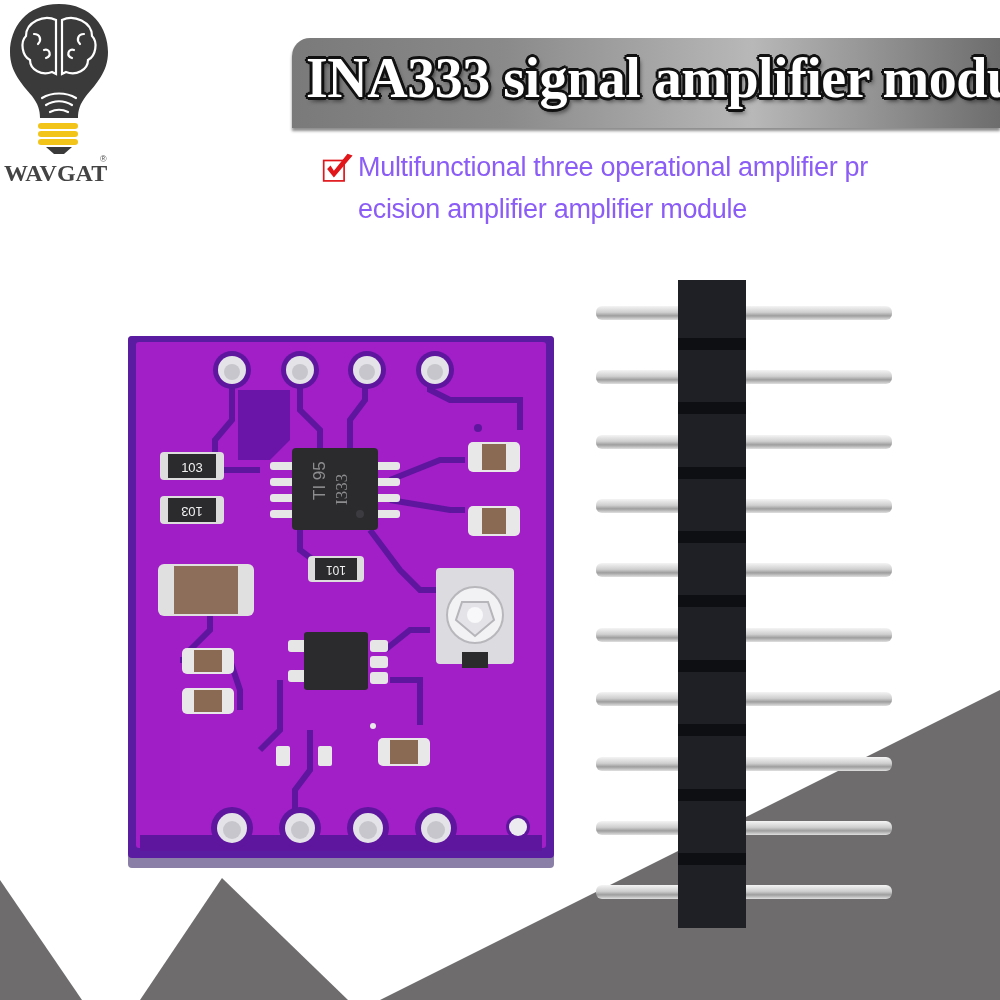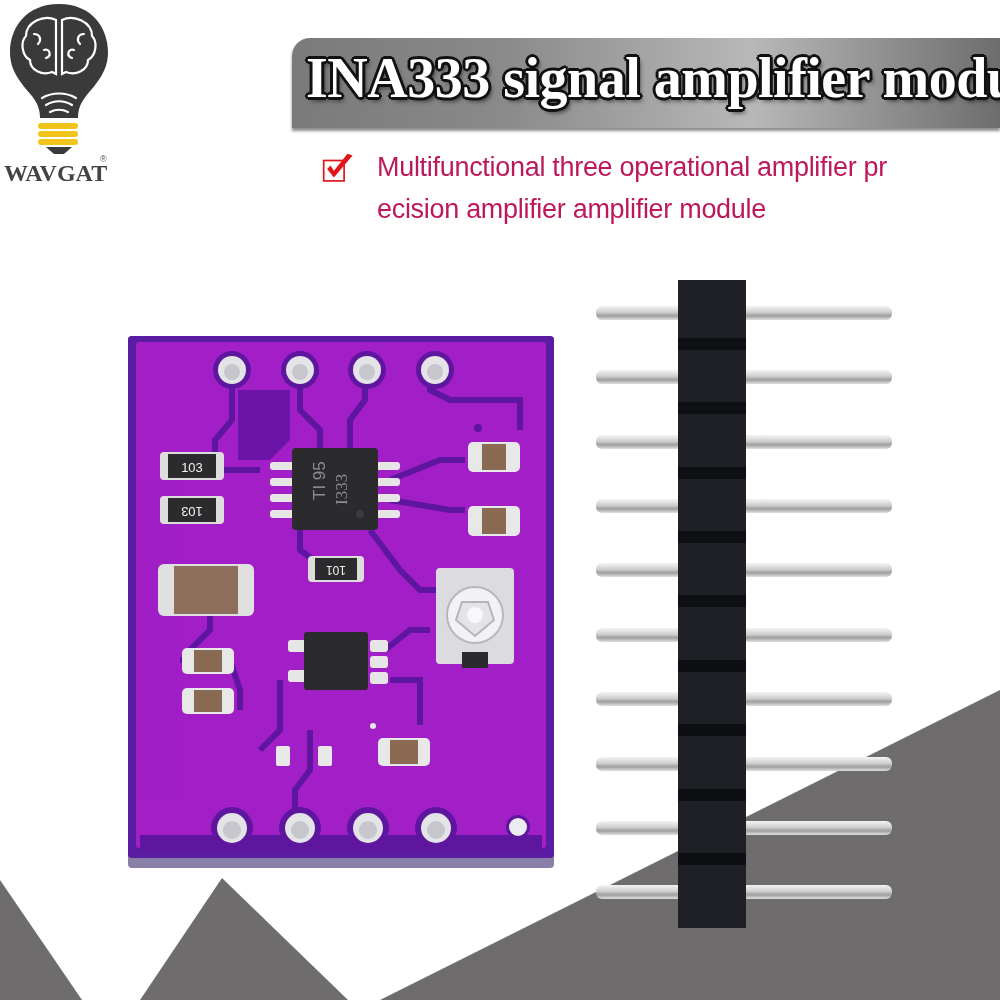--- a/index.html
+++ b/index.html
@@ -14,21 +14,21 @@
   
   .banner{left:292px;top:38px;width:708px;height:90px;z-index:2;
     background:linear-gradient(90deg,#7a7a7a 0%,#8a8a8a 30%,#b8b8b8 65%,#6d6d6d 100%);
     border-top-left-radius:18px;box-shadow:0 3px 3px rgba(0,0,0,0.45);}
   .banner-title{position:absolute;left:14px;top:8px;font-family:"Liberation Serif",serif;font-weight:bold;font-size:56px;color:#fff;white-space:nowrap;
     text-shadow:-2px -2px 0 #111,2px -2px 0 #111,-2px 2px 0 #111,2px 2px 0 #111,0 3px 0 #111,3px 0 0 #111,-3px 0 0 #111,0 -3px 0 #111,3px 4px 4px rgba(0,0,0,0.6);
     letter-spacing:-0.5px;}
   
   .feature{left:322px;top:152px;width:670px;z-index:2;}
   .checkbox{position:absolute;left:0;top:6px;width:24px;height:24px;}
-  .feature-line{position:absolute;left:55px;font-size:27px;color:#be185d;white-space:nowrap;letter-spacing:-0.3px;}
+  .feature-line{position:absolute;left:36px;font-size:27px;color:#8b5cf6;white-space:nowrap;letter-spacing:-0.3px;}
   
   #pcb{position:absolute;left:120px;top:330px;width:440px;height:540px;z-index:2;}
   
   #header{position:absolute;left:590px;top:280px;width:320px;height:650px;z-index:2;}
 </style>
 </head>
 <body>
 
 <svg id="bg-shapes" viewBox="0 0 1000 1000">
   <polygon points="0,880 0,1000 82,1000" fill="#6e6c6c"></polygon>

